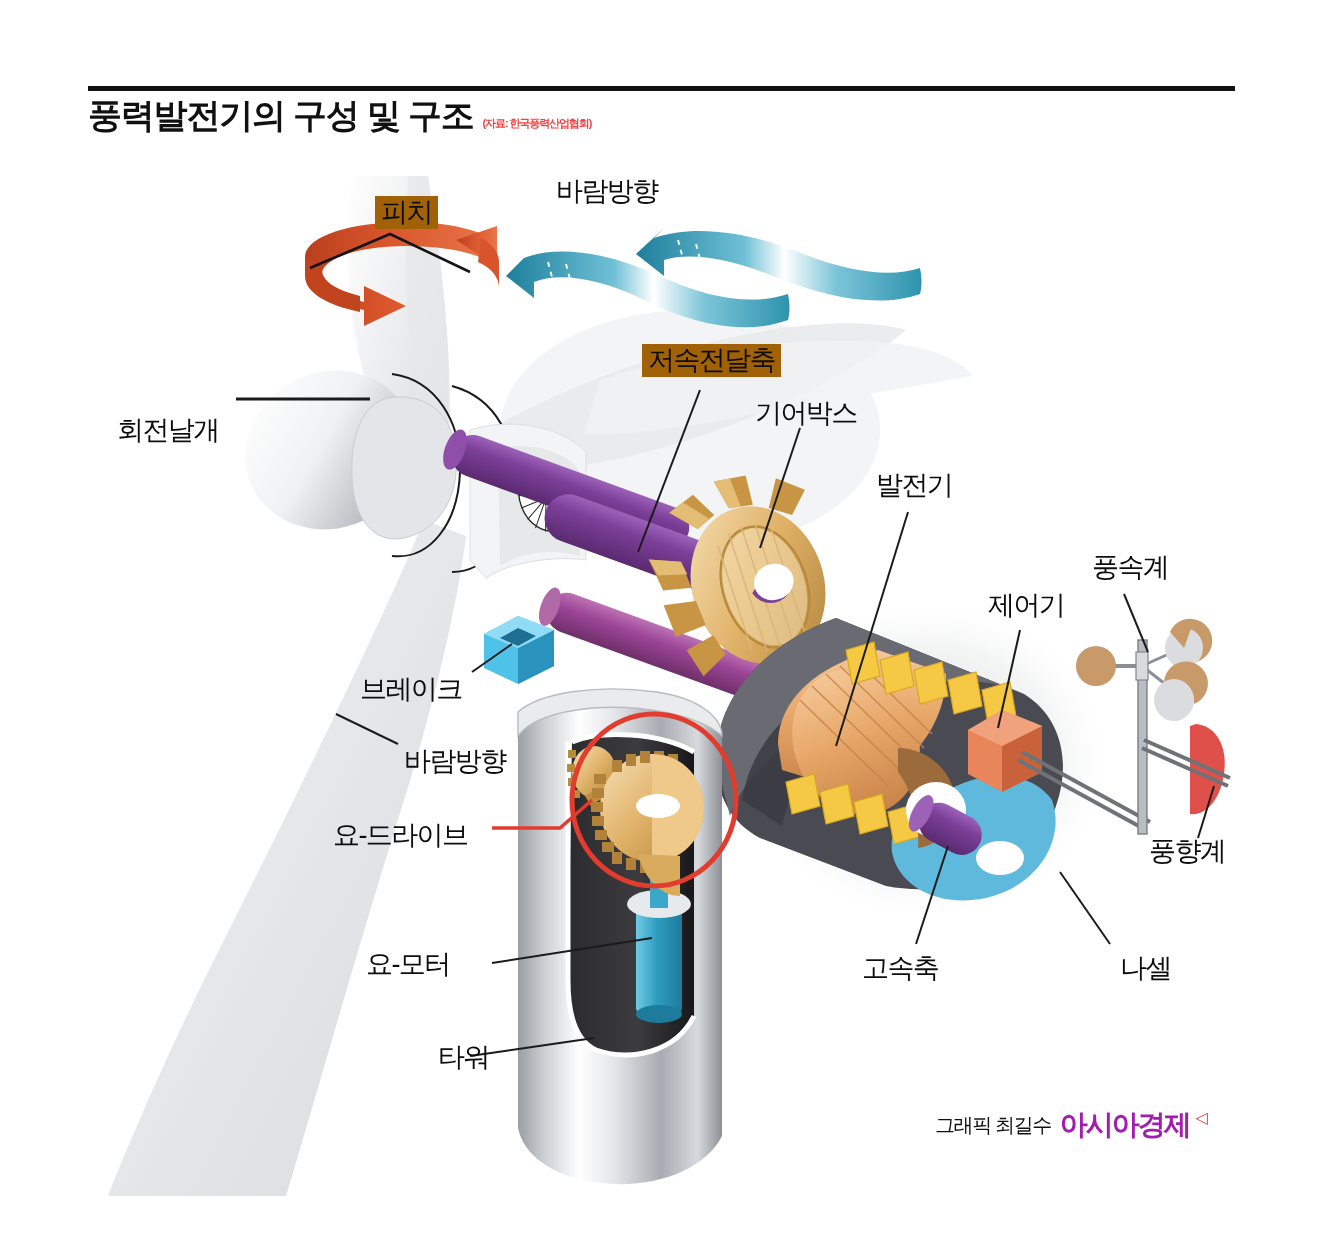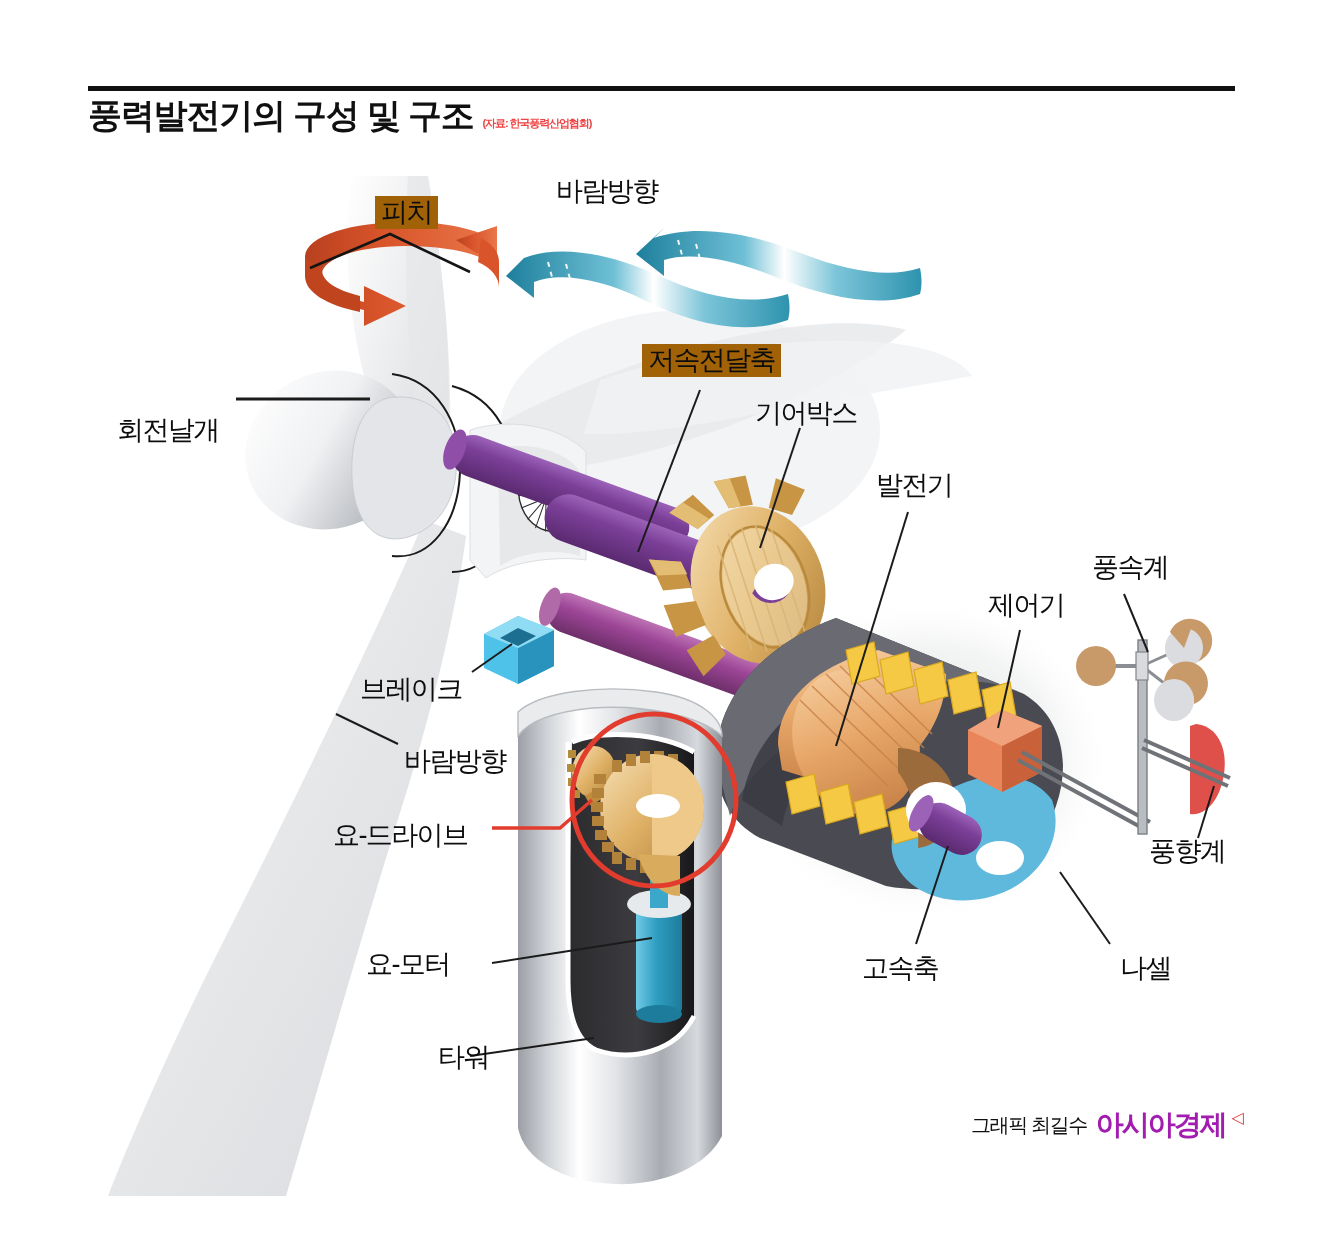--- a/index.html
+++ b/index.html
@@ -38,21 +38,21 @@
     position:absolute;font-size:27px;letter-spacing:-1.6px;color:#0d0d0d;
     line-height:1;white-space:nowrap;
   }
   .lbl.boxed{background:#a16207;padding:3px 6px;margin-left:20px;}
 
   
   .credit{
     position:absolute;left:935px;top:1106px;
     display:flex;align-items:center;gap:9px;white-space:nowrap;
   }
-  .credit-by{font-size:20px;letter-spacing:-1.4px;color:#111;margin-left:36px;}
+  .credit-by{font-size:20px;letter-spacing:-1.4px;color:#111;}
   .credit-brand{font-size:28px;font-weight:bold;letter-spacing:-2px;color:#a21caf;}
   .credit-mark{
     font-size:16px;color:#e03030;font-weight:bold;align-self:flex-start;
     margin-left:-3px;margin-top:2px;
   }
 </style>
 </head>
 <body>
 
 <div id="root">

